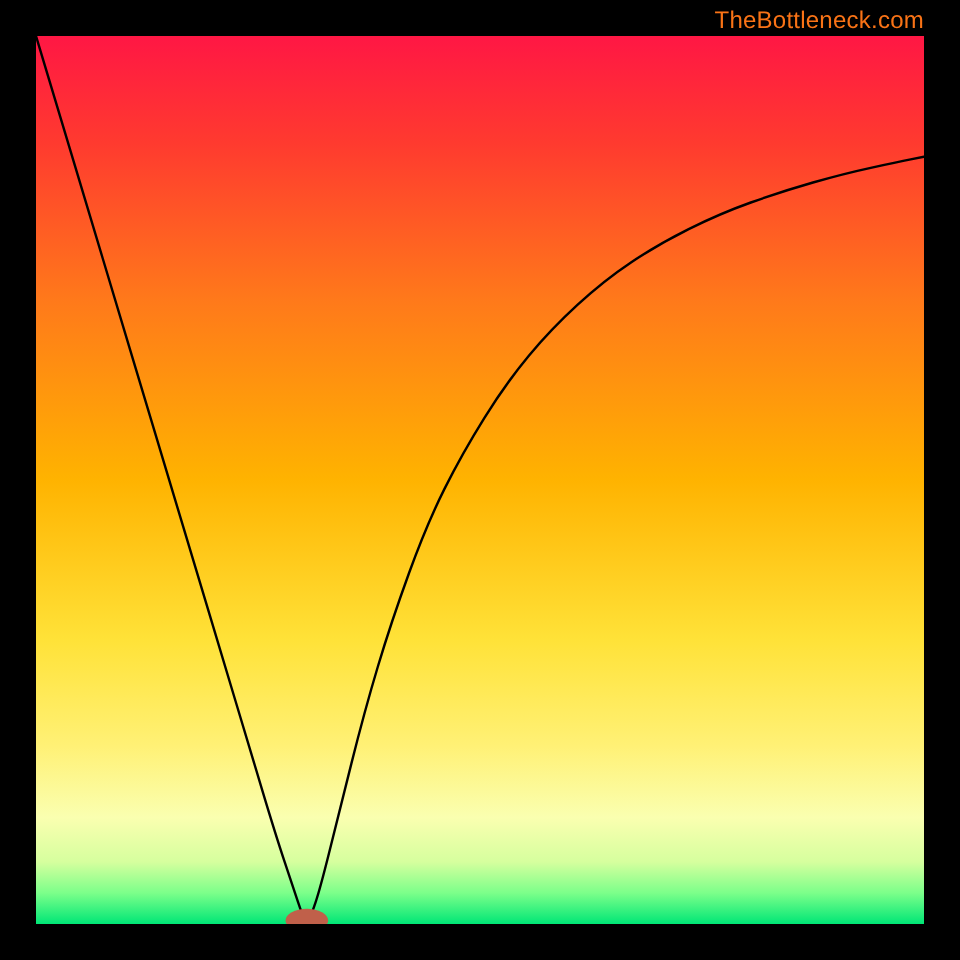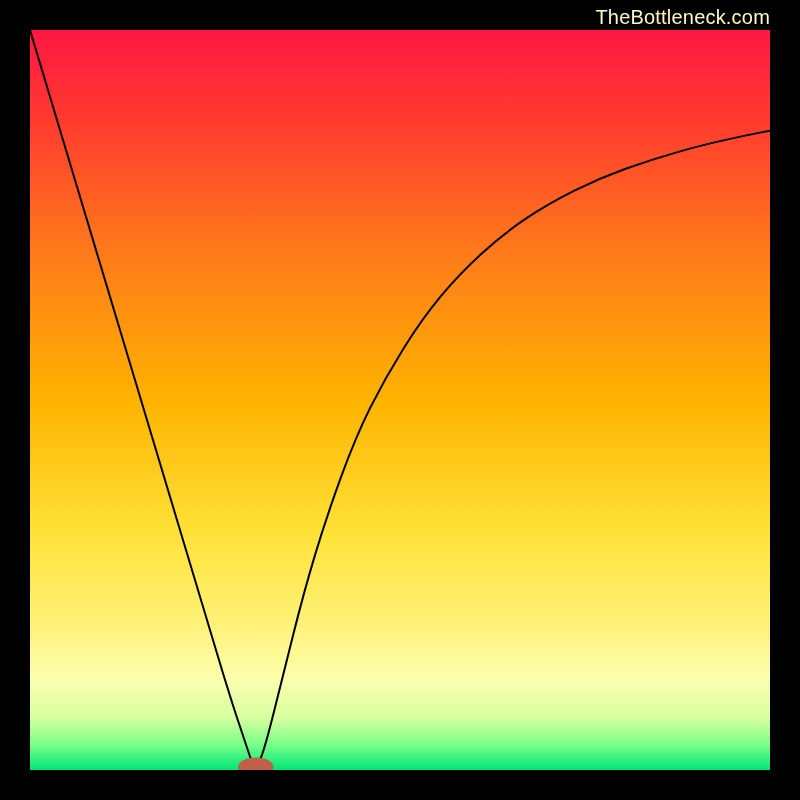--- a/index.html
+++ b/index.html
@@ -23,21 +23,21 @@
     position: absolute;
     left: 30px;
     top: 30px;
     width: 740px;
     height: 740px;
   }
   .credit {
     position: absolute;
     top: 6px;
     right: 30px;
-    color: #fef9c3;
+    color: #f97316;
     font-size: 20px;
     font-weight: 500;
     letter-spacing: 0.2px;
     user-select: none;
   }
   svg { display: block; }
 </style>
 </head>
 <body>
 

